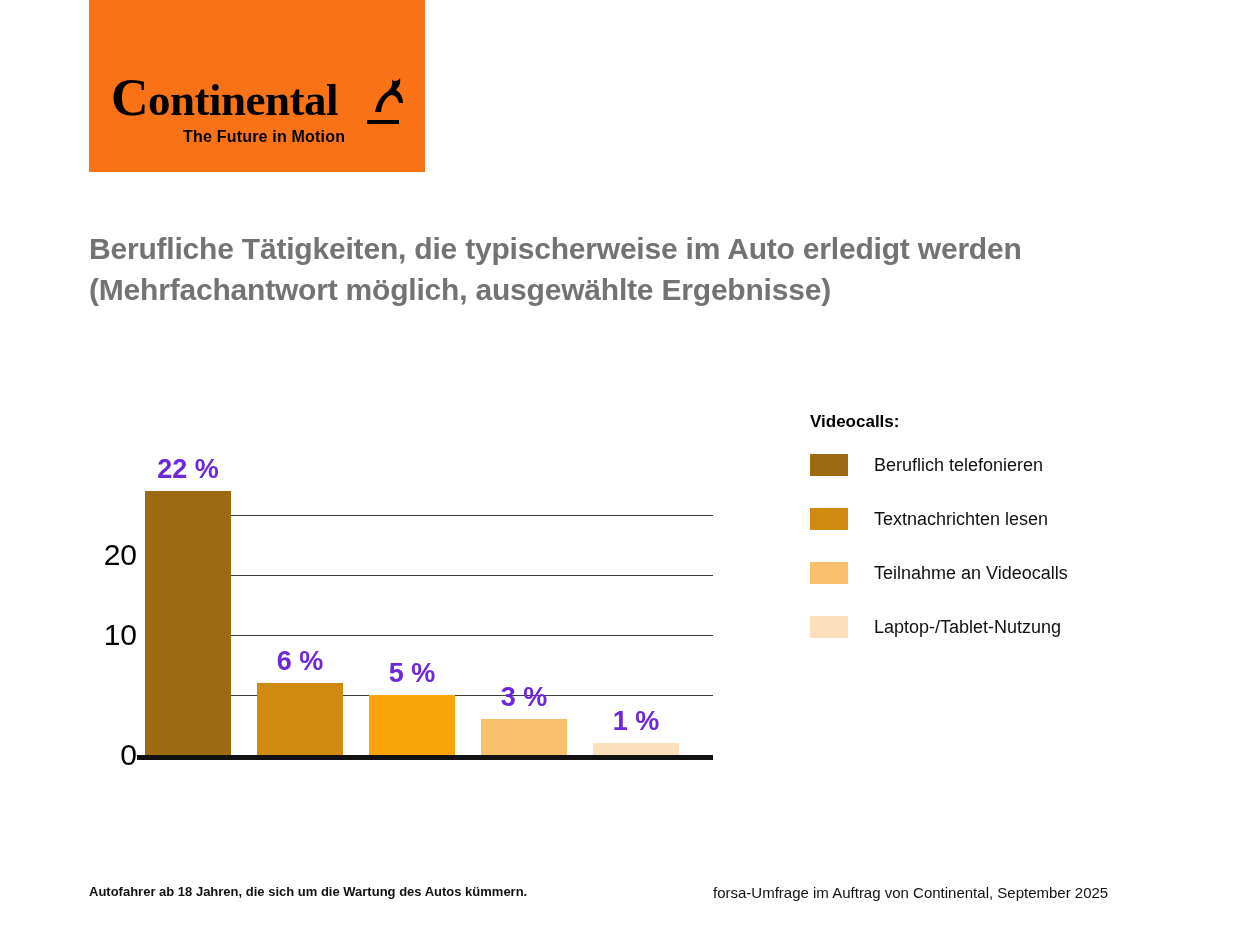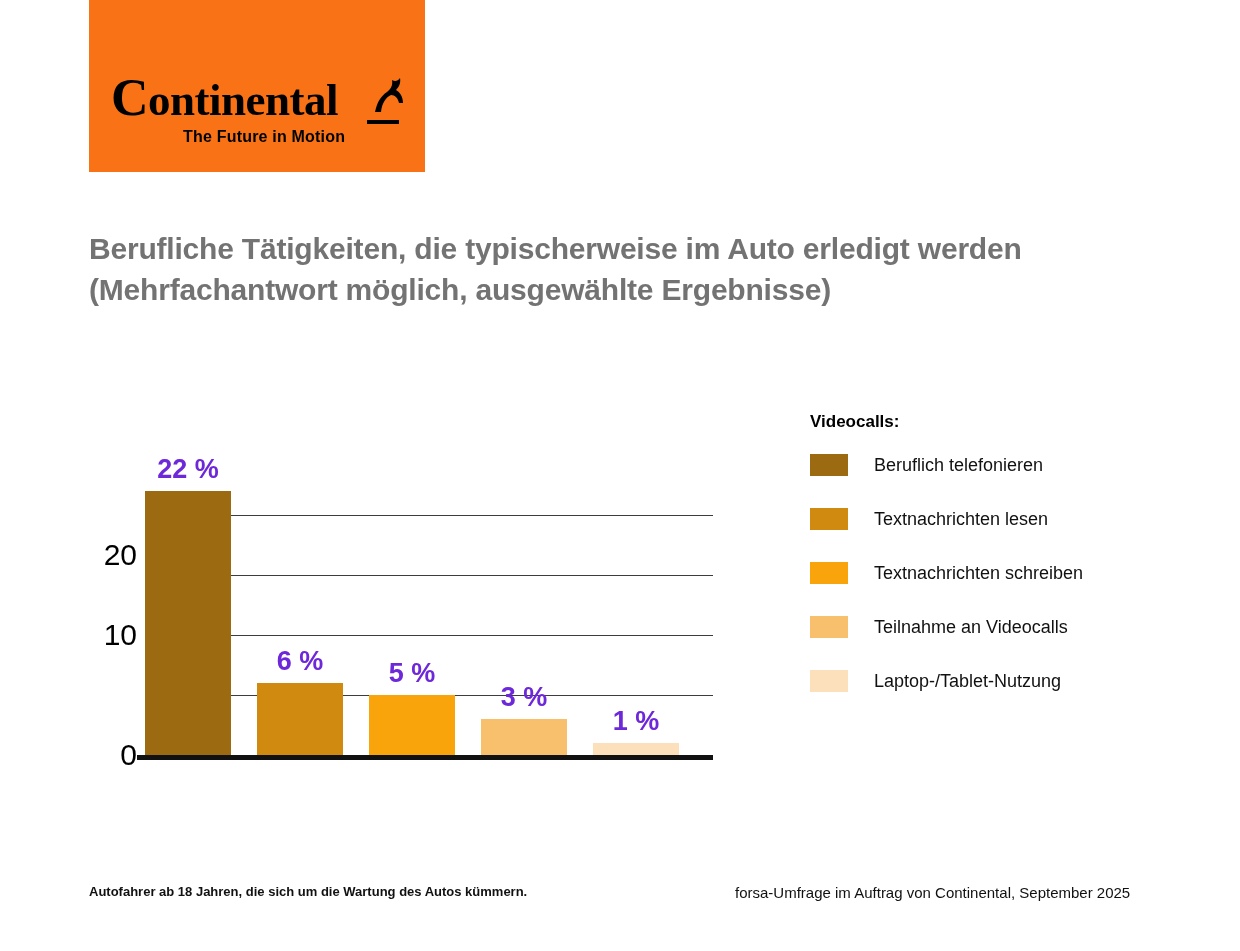--- a/index.html
+++ b/index.html
@@ -192,21 +192,20 @@
     font-size: 13px;
     font-weight: bold;
     color: #111;
   }
   .footnote-right {
     position: absolute;
     left: 713px;
     top: 884px;
     font-size: 15px;
     color: #111;
-    margin-left: 22px;
   }
 </style>
 </head>
 <body>
 
 <div class="logo-block">
   <div class="logo-wordmark"><span class="big-c">C</span><span>ontinental</span></div>
   <svg class="logo-horse" viewBox="0 0 40 44">
     <path d="M8 40 C10 30 14 24 20 20 C24 17 26 13 25 8 C28 10 31 9 33 6 C34 11 32 15 29 18 C33 20 36 25 36 31 L32 31 C31 26 28 23 24 23 C19 25 15 31 14 40 Z" fill="#000"></path>
   </svg>
@@ -261,24 +260,20 @@
 
   <div class="legend-item">
     <div class="legend-swatch" style="background:#9c6a10;"></div>
     <div class="legend-label">Beruflich telefonieren</div>
   </div>
   <div class="legend-item">
     <div class="legend-swatch" style="background:#d08a10;"></div>
     <div class="legend-label">Textnachrichten lesen</div>
   </div>
   <div class="legend-item">
-    <div class="legend-swatch" style="background:#f9a40b;"></div>
-    <div class="legend-label">Textnachrichten schreiben</div>
-  </div>
-  <div class="legend-item">
     <div class="legend-swatch" style="background:#f8bf6d;"></div>
     <div class="legend-label">Teilnahme an Videocalls</div>
   </div>
   <div class="legend-item">
     <div class="legend-swatch" style="background:#fbe0bb;"></div>
     <div class="legend-label">Laptop-/Tablet-Nutzung</div>
   </div>
 </div>
 
 <div class="footnote-left">Autofahrer ab 18 Jahren, die sich um die Wartung des Autos kümmern.</div>

